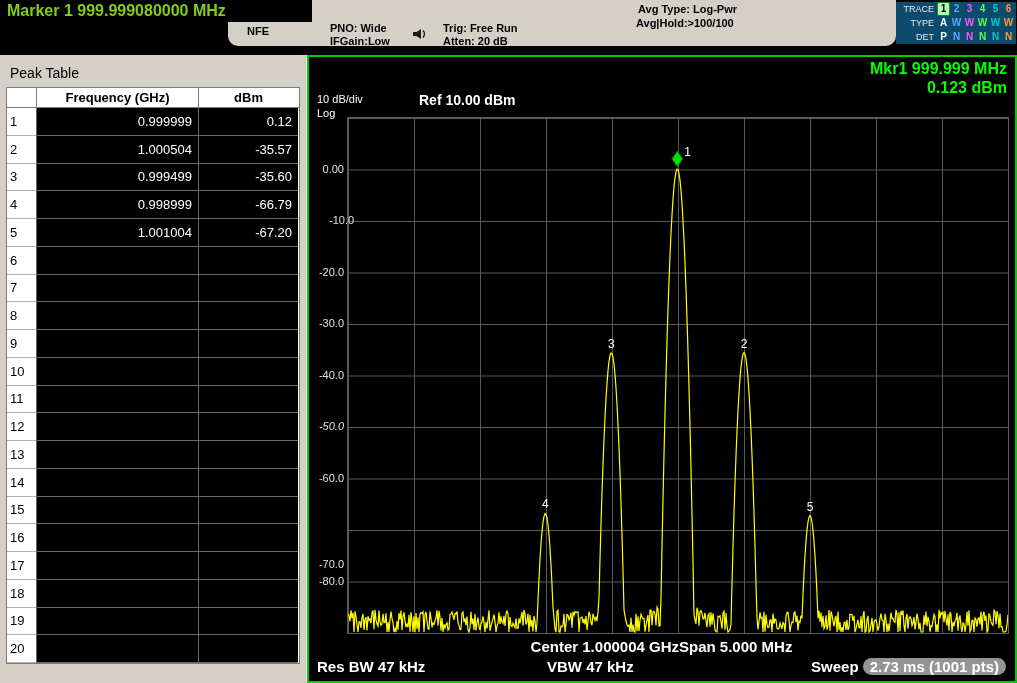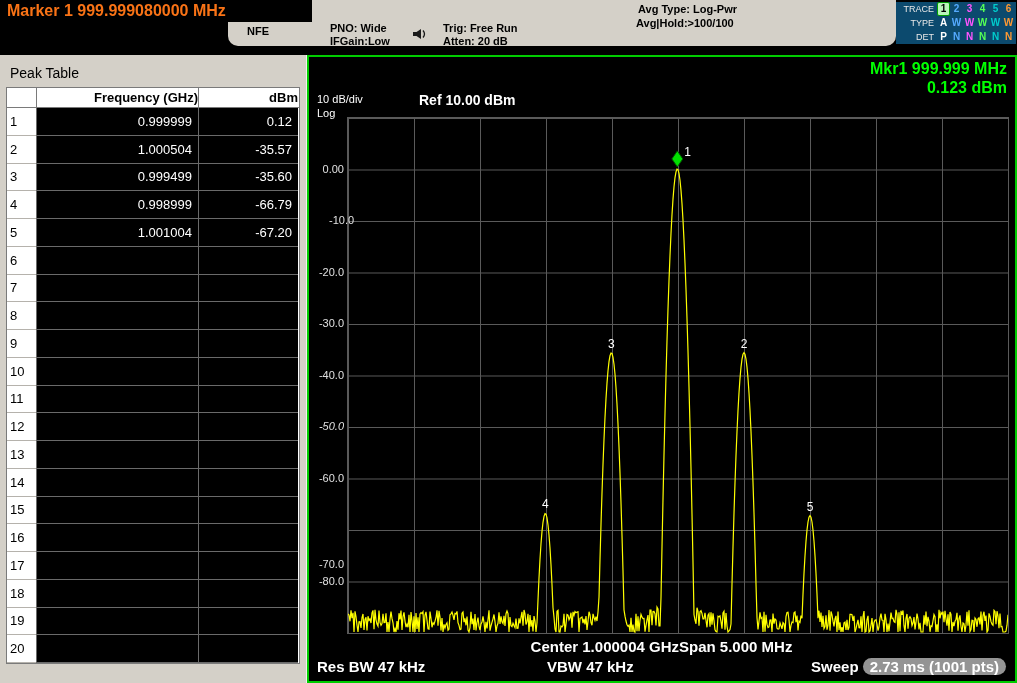--- a/index.html
+++ b/index.html
@@ -1,37 +1,37 @@
 <!DOCTYPE html>
 <html><head>
 <meta charset="utf-8">
 <style>
   *{box-sizing:border-box;margin:0;padding:0}
   body{width:1017px;height:683px;position:relative;background:#000;font-family:"Liberation Sans",sans-serif;overflow:hidden}
 
   
   #header{position:absolute;left:0;top:0;width:1017px;height:55px;background:#000}
   #hdr-gray{position:absolute;left:228px;top:0;width:668px;height:46px;background:#d4d0c8;border-radius:0 0 10px 10px}
-  #marker-bar{position:absolute;left:0;top:0;width:312px;height:22px;background:#000;color:#f97316;
+  #marker-bar{position:absolute;left:0;top:0;width:312px;height:22px;background:#000;color:#84cc16;
     font-size:16px;font-weight:bold;line-height:22px;padding-left:7px;white-space:nowrap}
   .hset{position:absolute;font-size:11px;font-weight:bold;color:#000;white-space:nowrap}
   #spk{position:absolute;left:412px;top:26px}
 
   #trace-block{position:absolute;right:1px;top:2px;width:120px;background:#0c4a6e}
   .trow{display:flex;align-items:center;height:14px}
   .tlabel{width:38px;text-align:right;color:#e8e8e8;font-size:9px;margin-right:3px}
   .tcell{width:13px;text-align:center;font-size:10px;font-weight:bold;line-height:12px}
   .tsel{background:#b9f6b9;border:1px solid #00a000;border-radius:2px}
 
   
   #peak-panel{position:absolute;left:0;top:55px;width:307px;height:628px;background:#d4d0c8;border-right:1px solid #f4f2ee}
   #peak-title{position:absolute;left:10px;top:10px;font-size:14px;color:#000}
   #peak-table{position:absolute;left:6px;top:32px;width:294px;border:1px solid #7a7a7a;background:#fff}
   .pt-head{display:grid;grid-template-columns:29px 162px 100px;background:#fff;border-bottom:1px solid #7a7a7a}
-  .pt-head div{font-size:13px;font-weight:bold;text-align:right;padding:2px 0;color:#000}
+  .pt-head div{font-size:13px;font-weight:bold;text-align:center;padding:2px 0;color:#000}
   .pt-head div + div{border-left:1px solid #7a7a7a}
   .prow{display:grid;grid-template-columns:29px 162px 100px;height:27.75px}
   .ncell{background:#fff;color:#000;font-size:13px;padding-left:3px;display:flex;align-items:center;border-bottom:1px solid #b5b2ac}
   .dcell{background:#000;color:#fff;font-size:13px;display:flex;align-items:center;justify-content:flex-end;
     padding-right:6px;border-bottom:1px solid #6a6a6a;border-left:1px solid #6a6a6a}
 
   
   #display{position:absolute;left:307px;top:55px;width:710px;height:628px;background:#000;border:2px solid #00cc00}
   #mkr-readout{position:absolute;right:8px;top:2px;text-align:right;color:#00ff00;font-size:16px;font-weight:bold;line-height:19px}
   #scale-label{position:absolute;left:8px;top:36px;font-size:11px;color:#fff}

